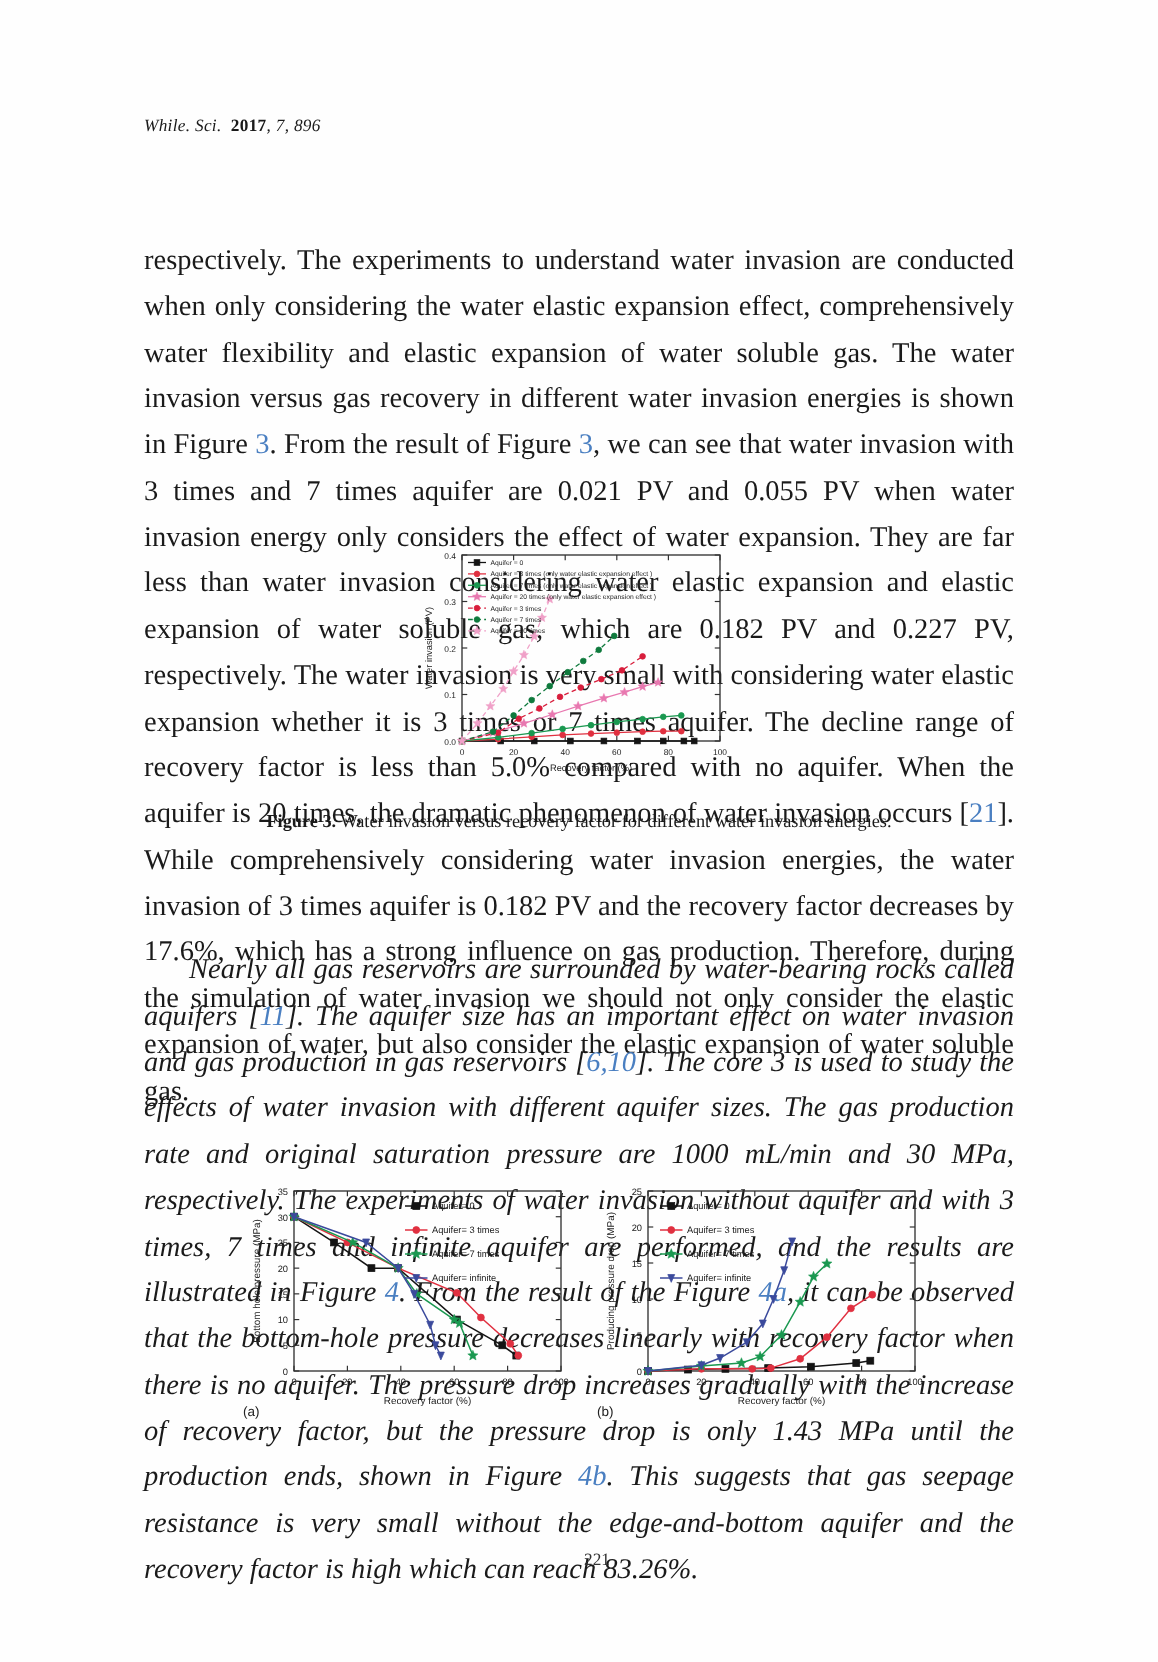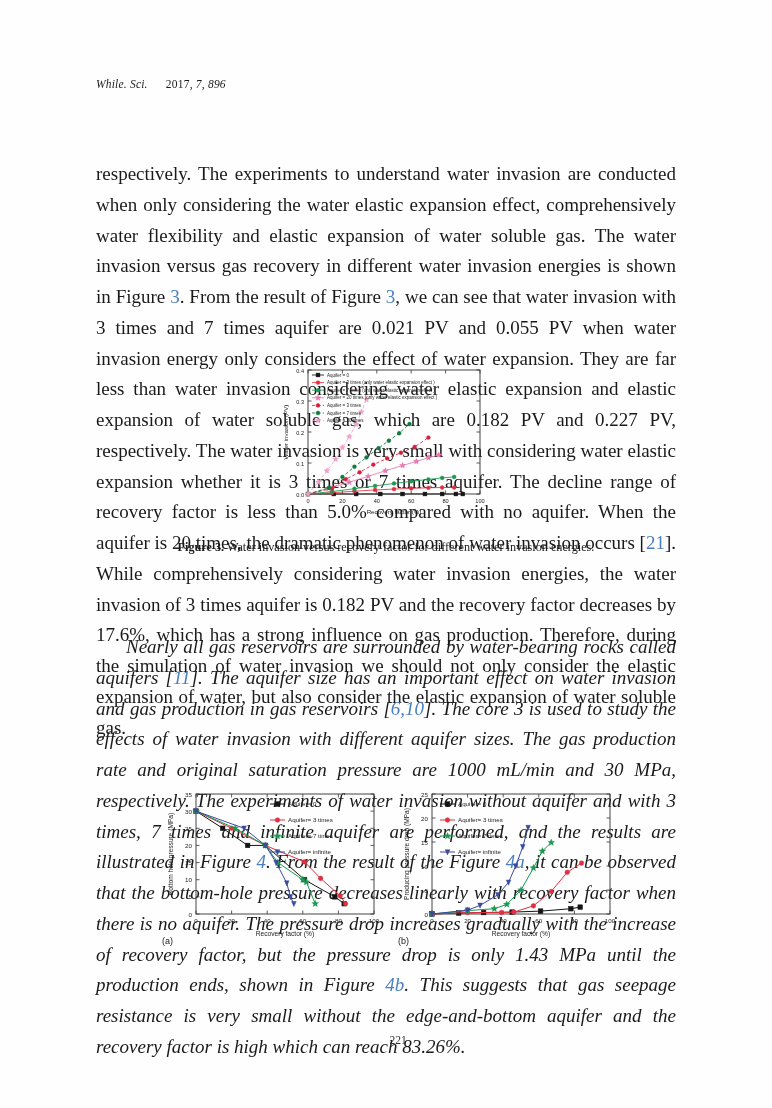--- a/index.html
+++ b/index.html
@@ -12,21 +12,21 @@
   }
   .page{
     position:absolute;left:0;top:0;width:772px;height:1108px;
     background:#fefefe;
   }
   
   .runhead{
     position:absolute;left:96px;top:78px;
     font-size:11.5px;font-style:italic;letter-spacing:.2px;
   }
-  .runhead b{font-style:normal;font-weight:normal;margin-left:12px;}
+  .runhead b{font-style:normal;font-weight:bold;}
   .runhead .sep{font-style:normal;}
 
   
   .body-col{
     position:absolute;left:96px;width:580px;
     font-size:19px;line-height:1.62;
     text-align:justify;
     hyphens:none;
     margin-top:32px;
   }

